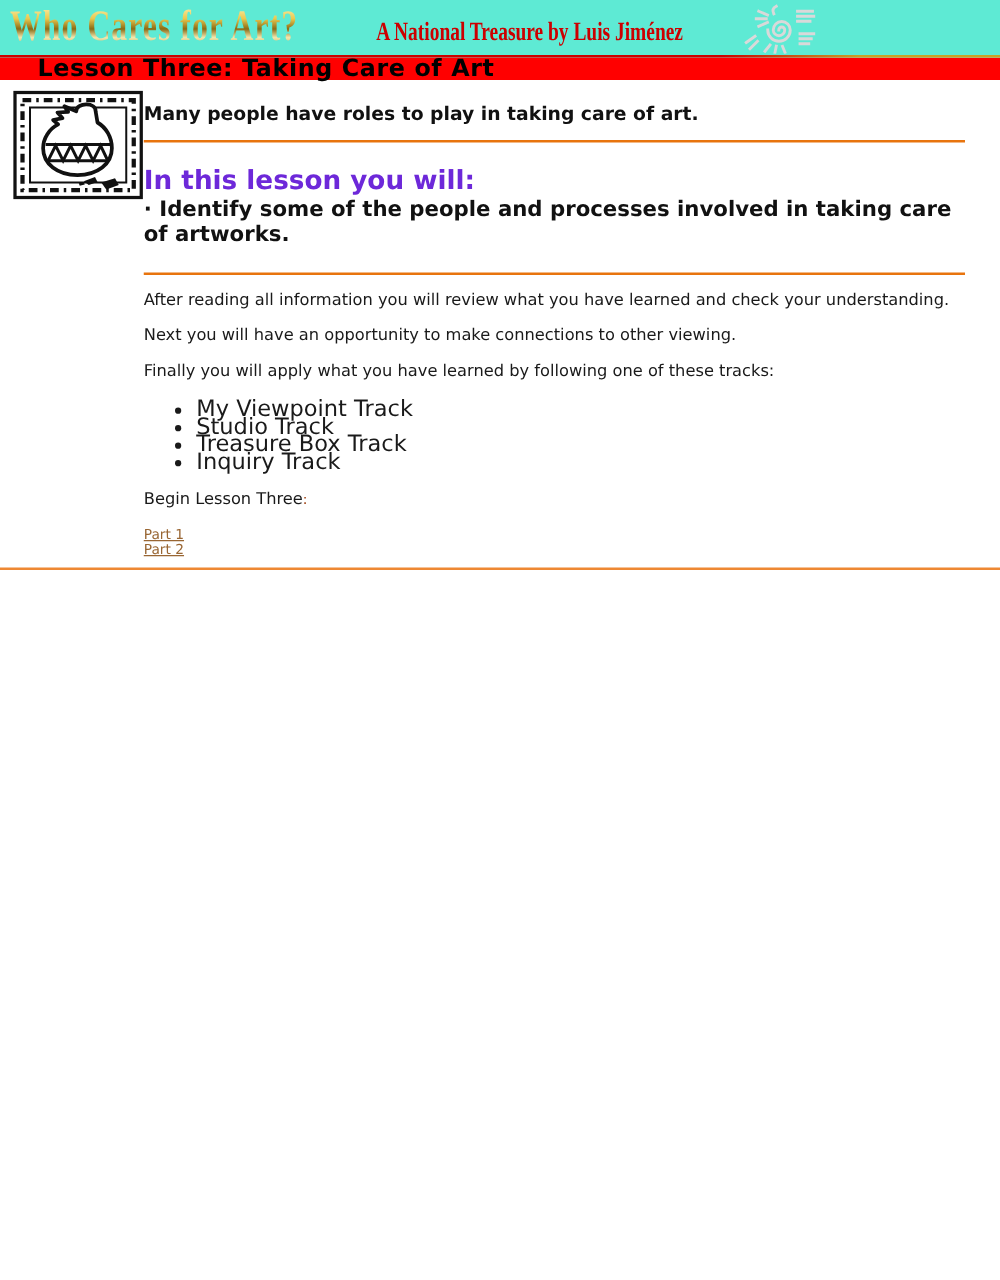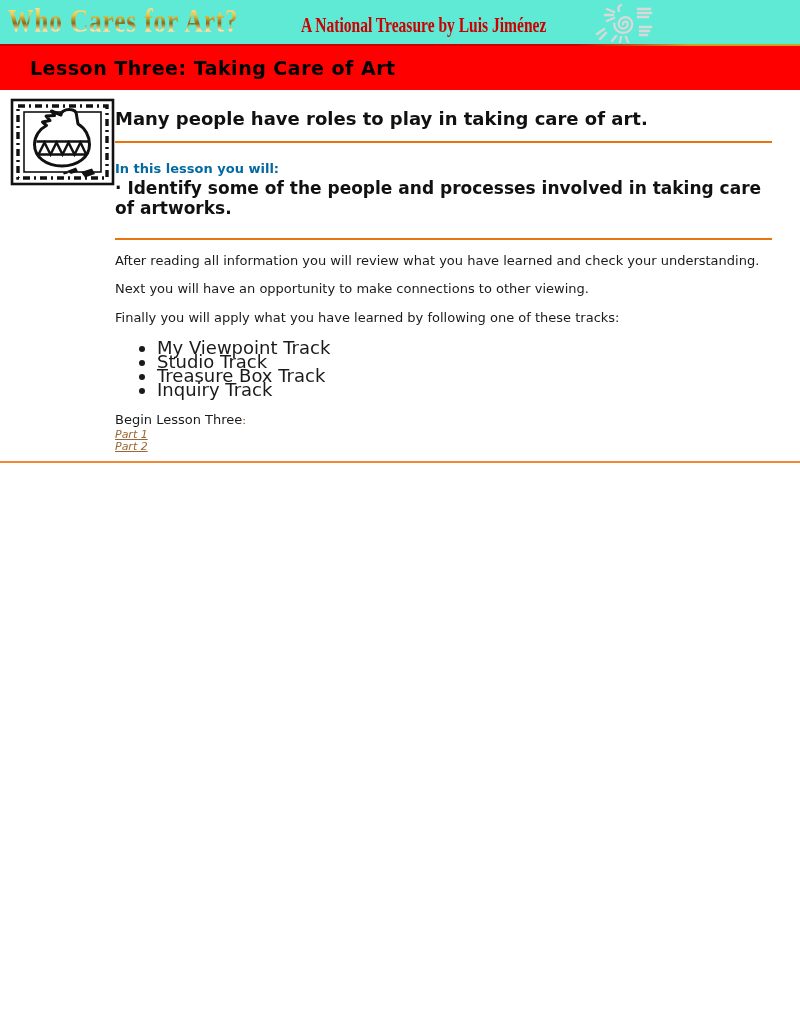--- a/index.html
+++ b/index.html
@@ -40,21 +40,21 @@
     font-size: 21px;
     white-space: nowrap;
     transform: scaleX(0.74);
     transform-origin: left top;
     color: #cc0000;
   }
   .bird { position: absolute; left: 594px; top: 3px; }
 
   
   .lesson-bar {
-    height: 44px;
+    height: 18px;
     background: #ff0000;
     display: flex;
     align-items: center;
     padding-left: 30px;
     box-sizing: border-box;
   }
   .lesson-bar span {
     color: #000000;
     font-weight: bold;
     font-size: 19px;
@@ -64,33 +64,33 @@
   
   .content {
     display: flex;
     align-items: flex-start;
     padding: 8px 28px 0 10px;
   }
   .icon-col { flex: 0 0 105px; padding-top: 0; }
   .text-col { flex: 1; min-width: 0; }
 
   h1.heading {
-    font-size: 18px;
+    font-size: 15px;
     font-weight: bold;
     color: #111111;
     margin: 10px 0 12px 0;
   }
   hr.orange {
     border: none;
     border-top: 2px solid #e8740e;
     margin: 0;
   }
   h2.lesson-will {
-    color: #0369a1;
-    font-size: 13px;
+    color: #6d28d9;
+    font-size: 21px;
     font-weight: bold;
     margin: 18px 0 2px 0;
   }
   .objective {
     font-size: 17px;
     font-weight: bold;
     color: #111111;
     margin: 0 0 20px 0;
   }
   .text-col p.body {
@@ -109,21 +109,21 @@
     line-height: 14px;
     margin: 0;
   }
   p.begin {
     font-size: 13px;
     color: #1a1a1a;
     margin: 16px 0 0 0;
     line-height: 14px;
   }
   p.begin .colon { color: #993300; font-size: 11px; }
-  .part-links { margin-top: 1px; font-style: italic; }
+  .part-links { margin-top: 15px; }
   .part-links a {
     display: block;
     font-size: 11px;
     line-height: 12px;
     color: #996633;
     text-decoration: underline;
     cursor: pointer;
     width: -moz-fit-content;
     width: fit-content;
   }

